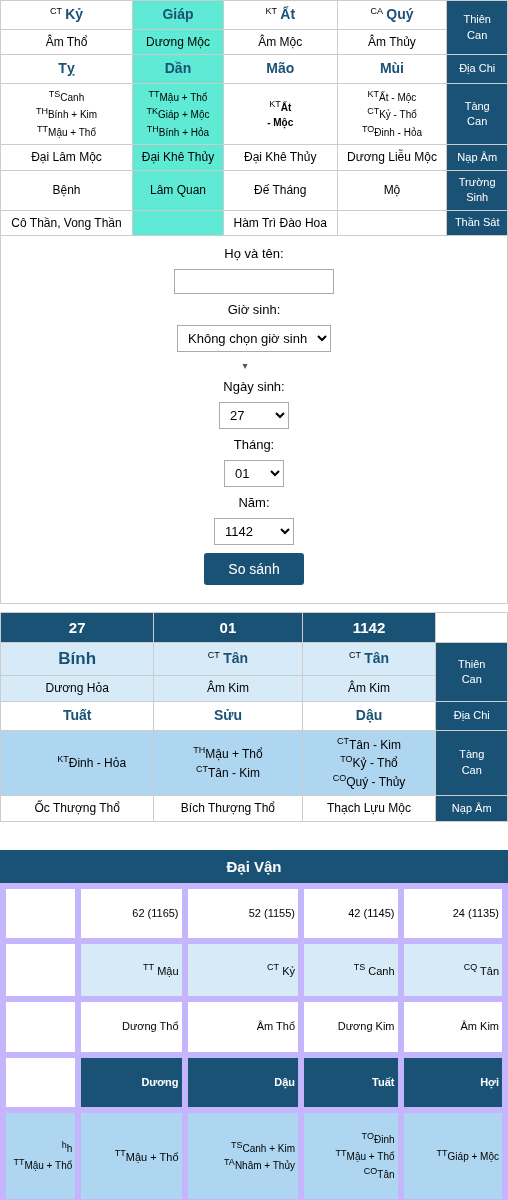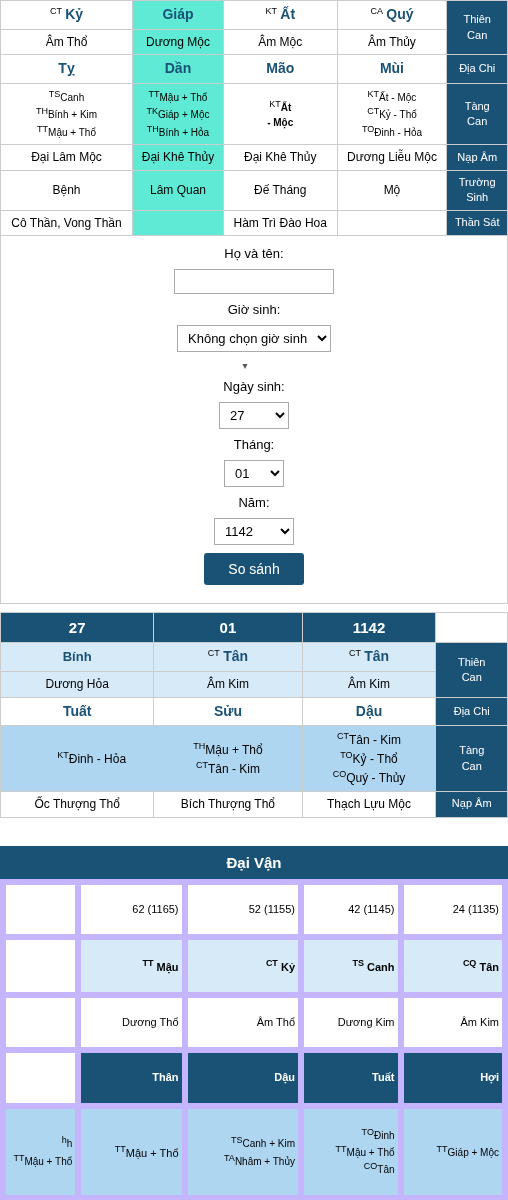--- a/index.html
+++ b/index.html
@@ -51,21 +51,21 @@
     .daivan-table { width: 100%; border-collapse: collapse; border: 1px solid #ccc; }
     .daivan-table td, .daivan-table th {
       border: 6px solid #c4b5fd;
       padding: 17px 3px;
       text-align: right;
       vertical-align: middle;
       font-size: 11px;
       line-height: 1.4;
     }
     .dv-num { background: #fff; font-size: 12px; }
-    .dv-can { background: #d6eaf8; font-weight: bold; font-size: 13px; }
+    .dv-can { background: #d6eaf8; font-weight: normal; font-size: 13px; }
     .dv-ngu { font-size: 11px; }
     .dv-chi { background: #1a5276; color: #fff; font-weight: bold; font-size: 13px; }
     .dv-tang { background: #aed6f1; font-size: 10px; }
 
     
     .badge { font-size: 9px; vertical-align: super; }
   </style>
 </head>
 <body>
 
@@ -191,21 +191,21 @@
   <tbody>
       <tr class="res-num-row">
     <td>27</td>
     <td>01</td>
     <td>1142</td>
     <td style="background:#fff; border:none;"></td>
   </tr>
 
   <tr>
     <td style="background:#d6eaf8;">
-      <span class="bold-blue" style="font-size:13px;">Bính</span>
+      <span class="bold-blue" style="font-size:17px;">Bính</span>
     </td>
     <td style="background:#d6eaf8;">
       <span class="badge">CT</span>
       <span class="bold-blue" style="font-size:14px;"> Tân</span>
     </td>
     <td style="background:#d6eaf8;">
       <span class="badge">CT</span>
       <span class="bold-blue" style="font-size:14px;"> Tân</span>
     </td>
     <td rowspan="2" class="col-can">Thiên<br>Can</td>
@@ -281,21 +281,21 @@
     <tr>
       <td></td>
       <td class="dv-ngu">Dương Thổ</td>
       <td class="dv-ngu">Âm Thổ</td>
       <td class="dv-ngu">Dương Kim</td>
       <td class="dv-ngu">Âm Kim</td>
     </tr>
 
     <tr>
       <td></td>
-      <td class="dv-chi">Thân</td>
+      <td class="dv-chi">Dương</td>
       <td class="dv-chi">Dậu</td>
       <td class="dv-chi">Tuất</td>
       <td class="dv-chi">Hợi</td>
     </tr>
 
     <tr>
       <td style="background:#aed6f1;font-size:10px;">
         <span class="badge" style="font-size:9px;">h</span>h<br>
         <span class="badge">TT</span>Mậu + Thổ
       </td>

